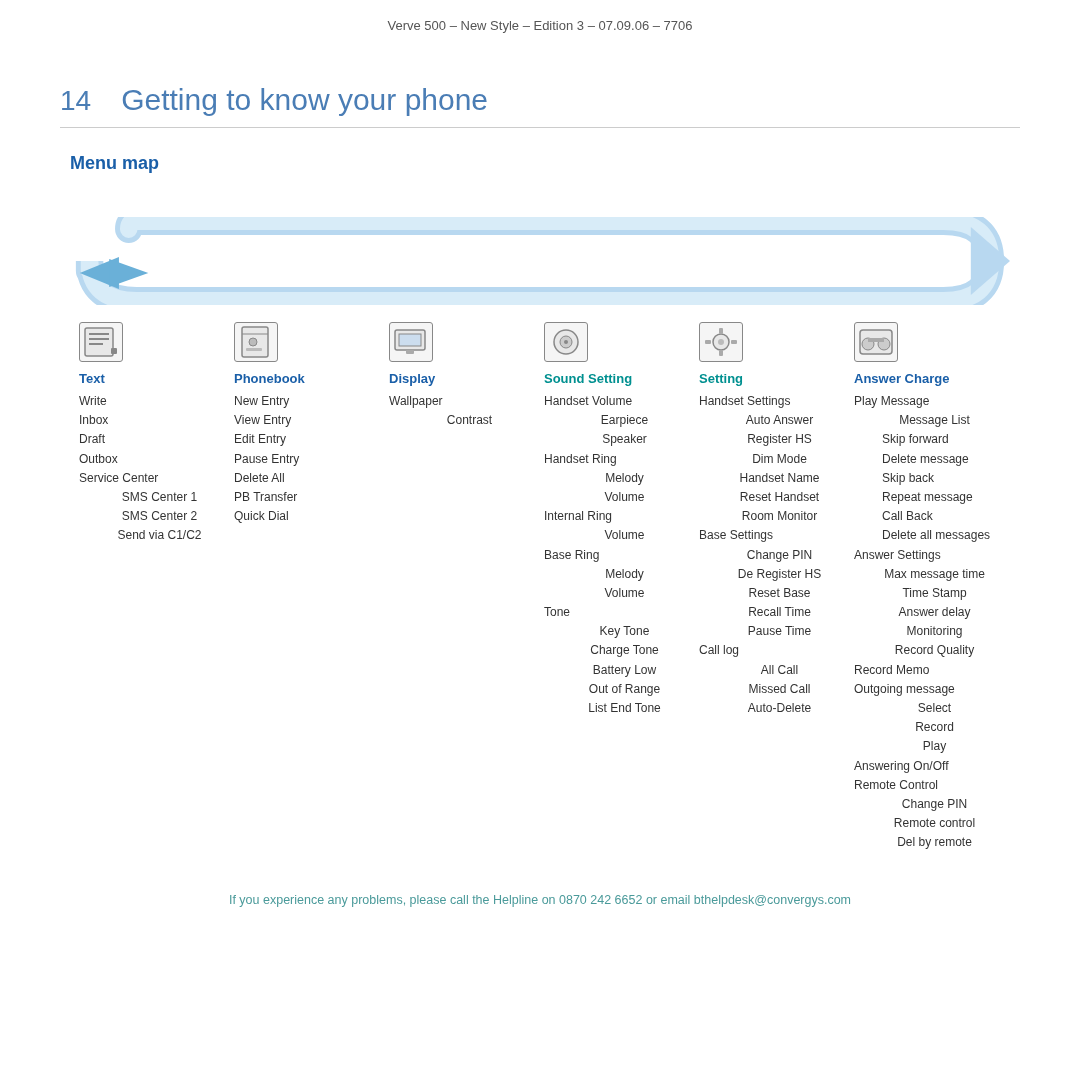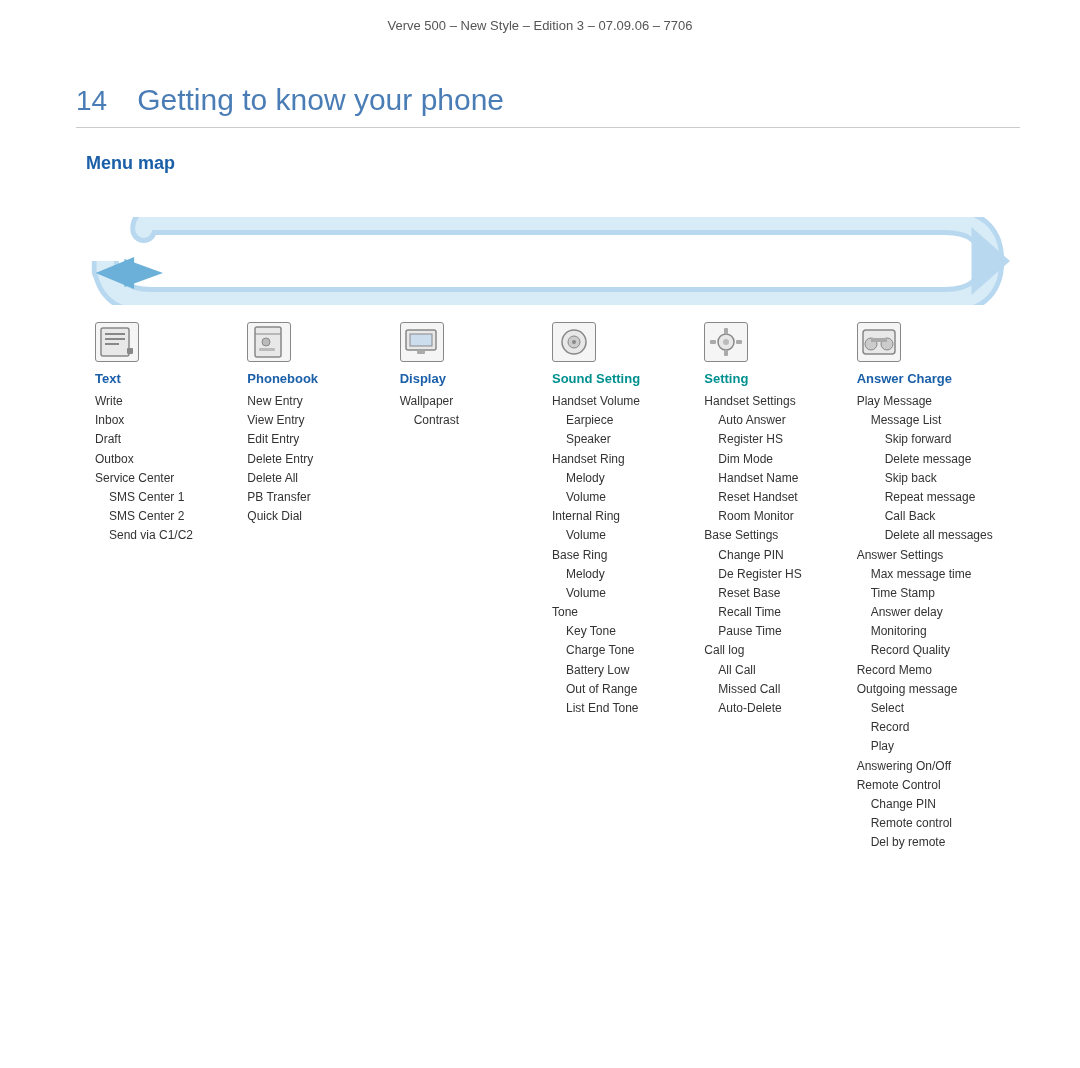--- a/index.html
+++ b/index.html
@@ -14,21 +14,21 @@
     }
 
     .page-header {
       text-align: center;
       padding: 18px 0 10px 0;
       font-size: 13px;
       color: #555;
     }
 
     .content-area {
-      padding: 20px 60px 30px 76px;
+      padding: 20px 60px 30px 60px;
     }
 
     .chapter-header {
       display: flex;
       align-items: baseline;
       gap: 30px;
       margin-bottom: 8px;
       margin-top: 20px;
     }
 
@@ -116,20 +116,21 @@
 
     .col-item {
       font-size: 12px;
       line-height: 1.6;
       color: #333;
       white-space: nowrap;
     }
 
     .col-item.indent1 {
       padding-left: 14px;
+      text-align: center;
     }
 
     .col-item.indent2 {
       padding-left: 28px;
     }
 
     .footer-note {
       text-align: center;
       color: #4a9a9a;
       font-size: 12.5px;
@@ -203,21 +204,21 @@
                 <line x1="4" y1="8" x2="30" y2="8" stroke="#888" stroke-width="1"></line>
                 <circle cx="15" cy="16" r="4" fill="#bbb" stroke="#888" stroke-width="1"></circle>
                 <rect x="8" y="22" width="16" height="3" rx="1" fill="#bbb"></rect>
               </svg>
             </div>
           </div>
           <div class="col-heading" style="color: rgb(26, 95, 168);">Phonebook</div>
           <div class="col-item">New Entry</div>
           <div class="col-item">View Entry</div>
           <div class="col-item">Edit Entry</div>
-          <div class="col-item">Delete Entry</div>
+          <div class="col-item">Pause Entry</div>
           <div class="col-item">Delete All</div>
           <div class="col-item">PB Transfer</div>
           <div class="col-item">Quick Dial</div>
         </div>
         <div class="menu-column">
           <div class="icon-area">
             <div class="icon-box">
               <svg width="36" height="32" viewBox="0 0 36 32">
                 <rect x="2" y="4" width="30" height="20" rx="2" fill="#e8e8e8" stroke="#888" stroke-width="1.5"></rect>
                 <rect x="6" y="8" width="22" height="12" fill="#cde" stroke="#888" stroke-width="1"></rect>
@@ -323,14 +324,17 @@
           <div class="col-item indent1">Play</div>
           <div class="col-item">Answering On/Off</div>
           <div class="col-item">Remote Control</div>
           <div class="col-item indent1">Change PIN</div>
           <div class="col-item indent1">Remote control</div>
           <div class="col-item indent1">Del by remote</div>
         </div>
       </div>
   </div>
 
+  <div class="footer-note">
+    <span>If you experience any problems, please call the Helpline on 0870 242 6652 or email bthelpdesk@convergys.com</span>
+  </div>
 
 </div>
 
 </body></html>

